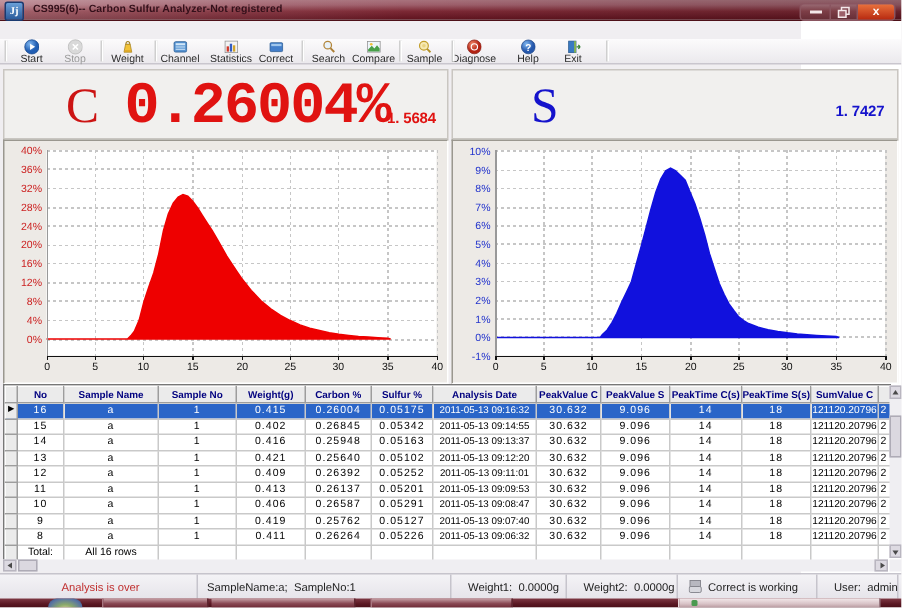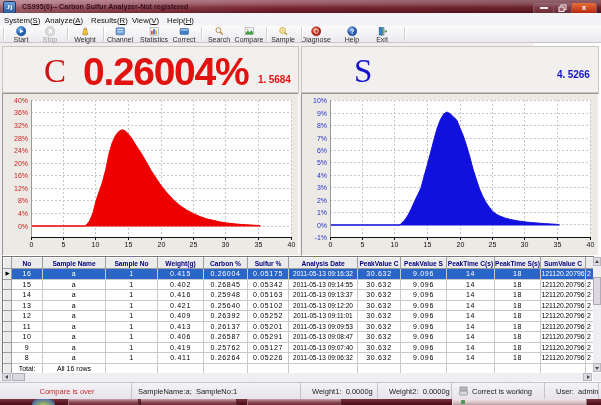--- a/index.html
+++ b/index.html
@@ -18,27 +18,20 @@
    <div style="width:17px;height:10px;display:flex;align-items:center;justify-content:center;border-right:1px solid #8a5560">
           <svg width="9" height="8">
             <rect x="3" y="1" width="5" height="4.5" fill="none" stroke="#f4e8ea" stroke-width="1"></rect>
             <rect x="1" y="3" width="5" height="4.5" fill="#9c5f69" stroke="#f4e8ea" stroke-width="1"></rect>
           </svg>
         </div>
    <div style="width:24px;height:10px;background:linear-gradient(#e8703c,#b82a10);display:flex;align-items:center;justify-content:center;border-radius:0 2px 2px 0;color:#fff;font-size:8px;font-weight:bold;font-family:'Liberation Sans',sans-serif">x</div>
  </div>
 </div>
 
-<div style="position:absolute;left:0;top:13px;width:601px;height:13px;background:#f4f3f6;border-bottom:1px solid #e0dee4;font-family:'Liberation Sans',sans-serif;font-size:7.8px;color:#111">
- <span style="position:absolute;left:4px;top:3px">System(<span style="text-decoration:underline">S</span>)</span>
- <span style="position:absolute;left:45px;top:3px">Analyze(<span style="text-decoration:underline">A</span>)</span>
- <span style="position:absolute;left:91px;top:3px">Results(<span style="text-decoration:underline">R</span>)</span>
- <span style="position:absolute;left:132px;top:3px">View(<span style="text-decoration:underline">V</span>)</span>
- <span style="position:absolute;left:167px;top:3px">Help(<span style="text-decoration:underline">H</span>)</span>
-</div>
 
 <div style="position:absolute;left:0;top:26px;width:601px;height:16px;background:linear-gradient(#fcfbfc,#ebe9ed);border-bottom:1px solid #c9c6ce">
 <div style="position:absolute;left:2px;top:0px;width:38px;height:16px;text-align:center;opacity:.95">
         <div style="height:9px;line-height:1;overflow:visible">
           <svg width="10.5" height="10.5" viewBox="0 0 15 15" style="display:block;margin:0 auto">
             <defs>
               <radialGradient id="gs" cx="35%" cy="30%">
                 <stop offset="0%" stop-color="#7ab4f0"></stop>
                 <stop offset="100%" stop-color="#1556b0"></stop>
               </radialGradient>
@@ -172,26 +165,26 @@
       <div style="position:absolute;left:67px;top:1px;width:1px;height:14px;background:#cfcfcf;border-right:1px solid #fff"></div>
       <div style="position:absolute;left:103px;top:1px;width:1px;height:14px;background:#cfcfcf;border-right:1px solid #fff"></div>
       <div style="position:absolute;left:201px;top:1px;width:1px;height:14px;background:#cfcfcf;border-right:1px solid #fff"></div>
       <div style="position:absolute;left:266px;top:1px;width:1px;height:14px;background:#cfcfcf;border-right:1px solid #fff"></div>
       <div style="position:absolute;left:301px;top:1px;width:1px;height:14px;background:#cfcfcf;border-right:1px solid #fff"></div>
       <div style="position:absolute;left:404px;top:1px;width:1px;height:14px;background:#cfcfcf;border-right:1px solid #fff"></div>
 </div>
 
 <div style="position:absolute;left:2px;top:46px;width:295px;height:45px;background:#f1f0ee;border:1px solid #c9c6c1">
   <span style="position:absolute;left:41px;top:7.6px;font-family:'Liberation Serif',serif;font-size:33px;line-height:1;color:#cc1413">C</span>
-  <span style="position:absolute;left:80px;top:5.5px;font-family:Liberation Sans, sans-serif;font-size:39px;line-height:1;font-weight:bold;color:#e01311;letter-spacing:-1.3px;margin-top:-0.5px;display:inline-block">0.26004%</span>
+  <span style="position:absolute;left:80px;top:5.5px;font-family:Liberation Mono, monospace;font-size:39px;line-height:1;font-weight:bold;color:#e01311;letter-spacing:-1.3px;margin-top:-0.5px;display:inline-block">0.26004%</span>
   <span style="position:absolute;left:255px;top:26.5px;font-family:'Liberation Sans',sans-serif;font-size:10px;font-weight:bold;color:#e01311;letter-spacing:-0.1px">1. 5684</span>
 </div>
 <div style="position:absolute;left:301px;top:46px;width:296px;height:45px;background:#f1f0ee;border:1px solid #c9c6c1">
   <span style="position:absolute;left:52px;top:7.6px;font-family:'Liberation Serif',serif;font-size:33px;line-height:1;color:#1513cc">S</span>
-  <span style="position:absolute;left:255px;top:22px;font-family:'Liberation Sans',sans-serif;font-size:10px;font-weight:bold;color:#1513cc;letter-spacing:-0.1px">4. 5266</span>
+  <span style="position:absolute;left:255px;top:22px;font-family:'Liberation Sans',sans-serif;font-size:10px;font-weight:bold;color:#1513cc;letter-spacing:-0.1px">1. 7427</span>
 </div>
 
 <div style="position:absolute;left:2px;top:93px;width:295px;height:161px;background:#edeae6;border-top:1px solid #9a978f;border-left:1px solid #9a978f;border-right:1px solid #fff;border-bottom:1px solid #fff">
 <svg width="297" height="163" style="position:absolute;left:0;top:0">
         <rect x="28.0" y="6.0" width="260.0" height="137.0" fill="#ffffff" stroke="none"></rect>
         <line x1="28.5" y1="6.0" x2="28.5" y2="143.0" stroke="#c6c6c6" stroke-width="1" stroke-dasharray="2,2" shape-rendering="crispEdges"></line>
         <line x1="60.5" y1="6.0" x2="60.5" y2="143.0" stroke="#c6c6c6" stroke-width="1" stroke-dasharray="2,2" shape-rendering="crispEdges"></line>
         <line x1="92.5" y1="6.0" x2="92.5" y2="143.0" stroke="#c6c6c6" stroke-width="1" stroke-dasharray="2,2" shape-rendering="crispEdges"></line>
         <line x1="125.5" y1="6.0" x2="125.5" y2="143.0" stroke="#c6c6c6" stroke-width="1" stroke-dasharray="2,2" shape-rendering="crispEdges"></line>
         <line x1="158.5" y1="6.0" x2="158.5" y2="143.0" stroke="#c6c6c6" stroke-width="1" stroke-dasharray="2,2" shape-rendering="crispEdges"></line>
@@ -550,21 +543,21 @@
 </div>
 <div style="position:absolute;left:593px;top:373px;width:8px;height:8px;background:#efeef2"></div>
 
 <div style="position:absolute;left:0;top:382px;width:601px;height:16px;background:linear-gradient(#f4f3f6,#e6e4ea);border-top:1px solid #c6c4cc;font-family:'Liberation Sans',sans-serif;font-size:7.5px;color:#222">
  <div style="position:absolute;left:2px;top:0;width:130px;height:16px;border-right:1px solid #c6c4cc;box-sizing:border-box"></div>
       <div style="position:absolute;left:132px;top:0;width:169px;height:16px;border-right:1px solid #c6c4cc;box-sizing:border-box"></div>
       <div style="position:absolute;left:301px;top:0;width:77px;height:16px;border-right:1px solid #c6c4cc;box-sizing:border-box"></div>
       <div style="position:absolute;left:378px;top:0;width:74px;height:16px;border-right:1px solid #c6c4cc;box-sizing:border-box"></div>
       <div style="position:absolute;left:452px;top:0;width:93px;height:16px;border-right:1px solid #c6c4cc;box-sizing:border-box"></div>
       <div style="position:absolute;left:545px;top:0;width:54px;height:16px;border-right:1px solid #c6c4cc;box-sizing:border-box"></div>
- <div style="position:absolute;left:2px;top:4px;width:130px;text-align:center;color:#c03030">Compare is over</div>
+ <div style="position:absolute;left:2px;top:4px;width:130px;text-align:center;color:#c03030">Analysis is over</div>
  <div style="position:absolute;left:138px;top:4px">SampleName:a;&nbsp; SampleNo:1</div>
  <div style="position:absolute;left:312px;top:4px">Weight1:&nbsp; 0.0000g</div>
  <div style="position:absolute;left:389px;top:4px">Weight2:&nbsp; 0.0000g</div>
  <div style="position:absolute;left:459px;top:3px;width:8px;height:9px"><svg width="9" height="10">
           <rect x="1" y="1" width="7" height="4" fill="#b8b8c0" stroke="#808088" stroke-width="0.6"></rect>
           <rect x="0.5" y="5" width="8" height="4" rx="1" fill="#d8d8de" stroke="#808088" stroke-width="0.6"></rect>
         </svg></div>
  <div style="position:absolute;left:472px;top:4px">Correct is working</div>
  <div style="position:absolute;left:556px;top:4px">User:&nbsp; admin</div>
 </div>

